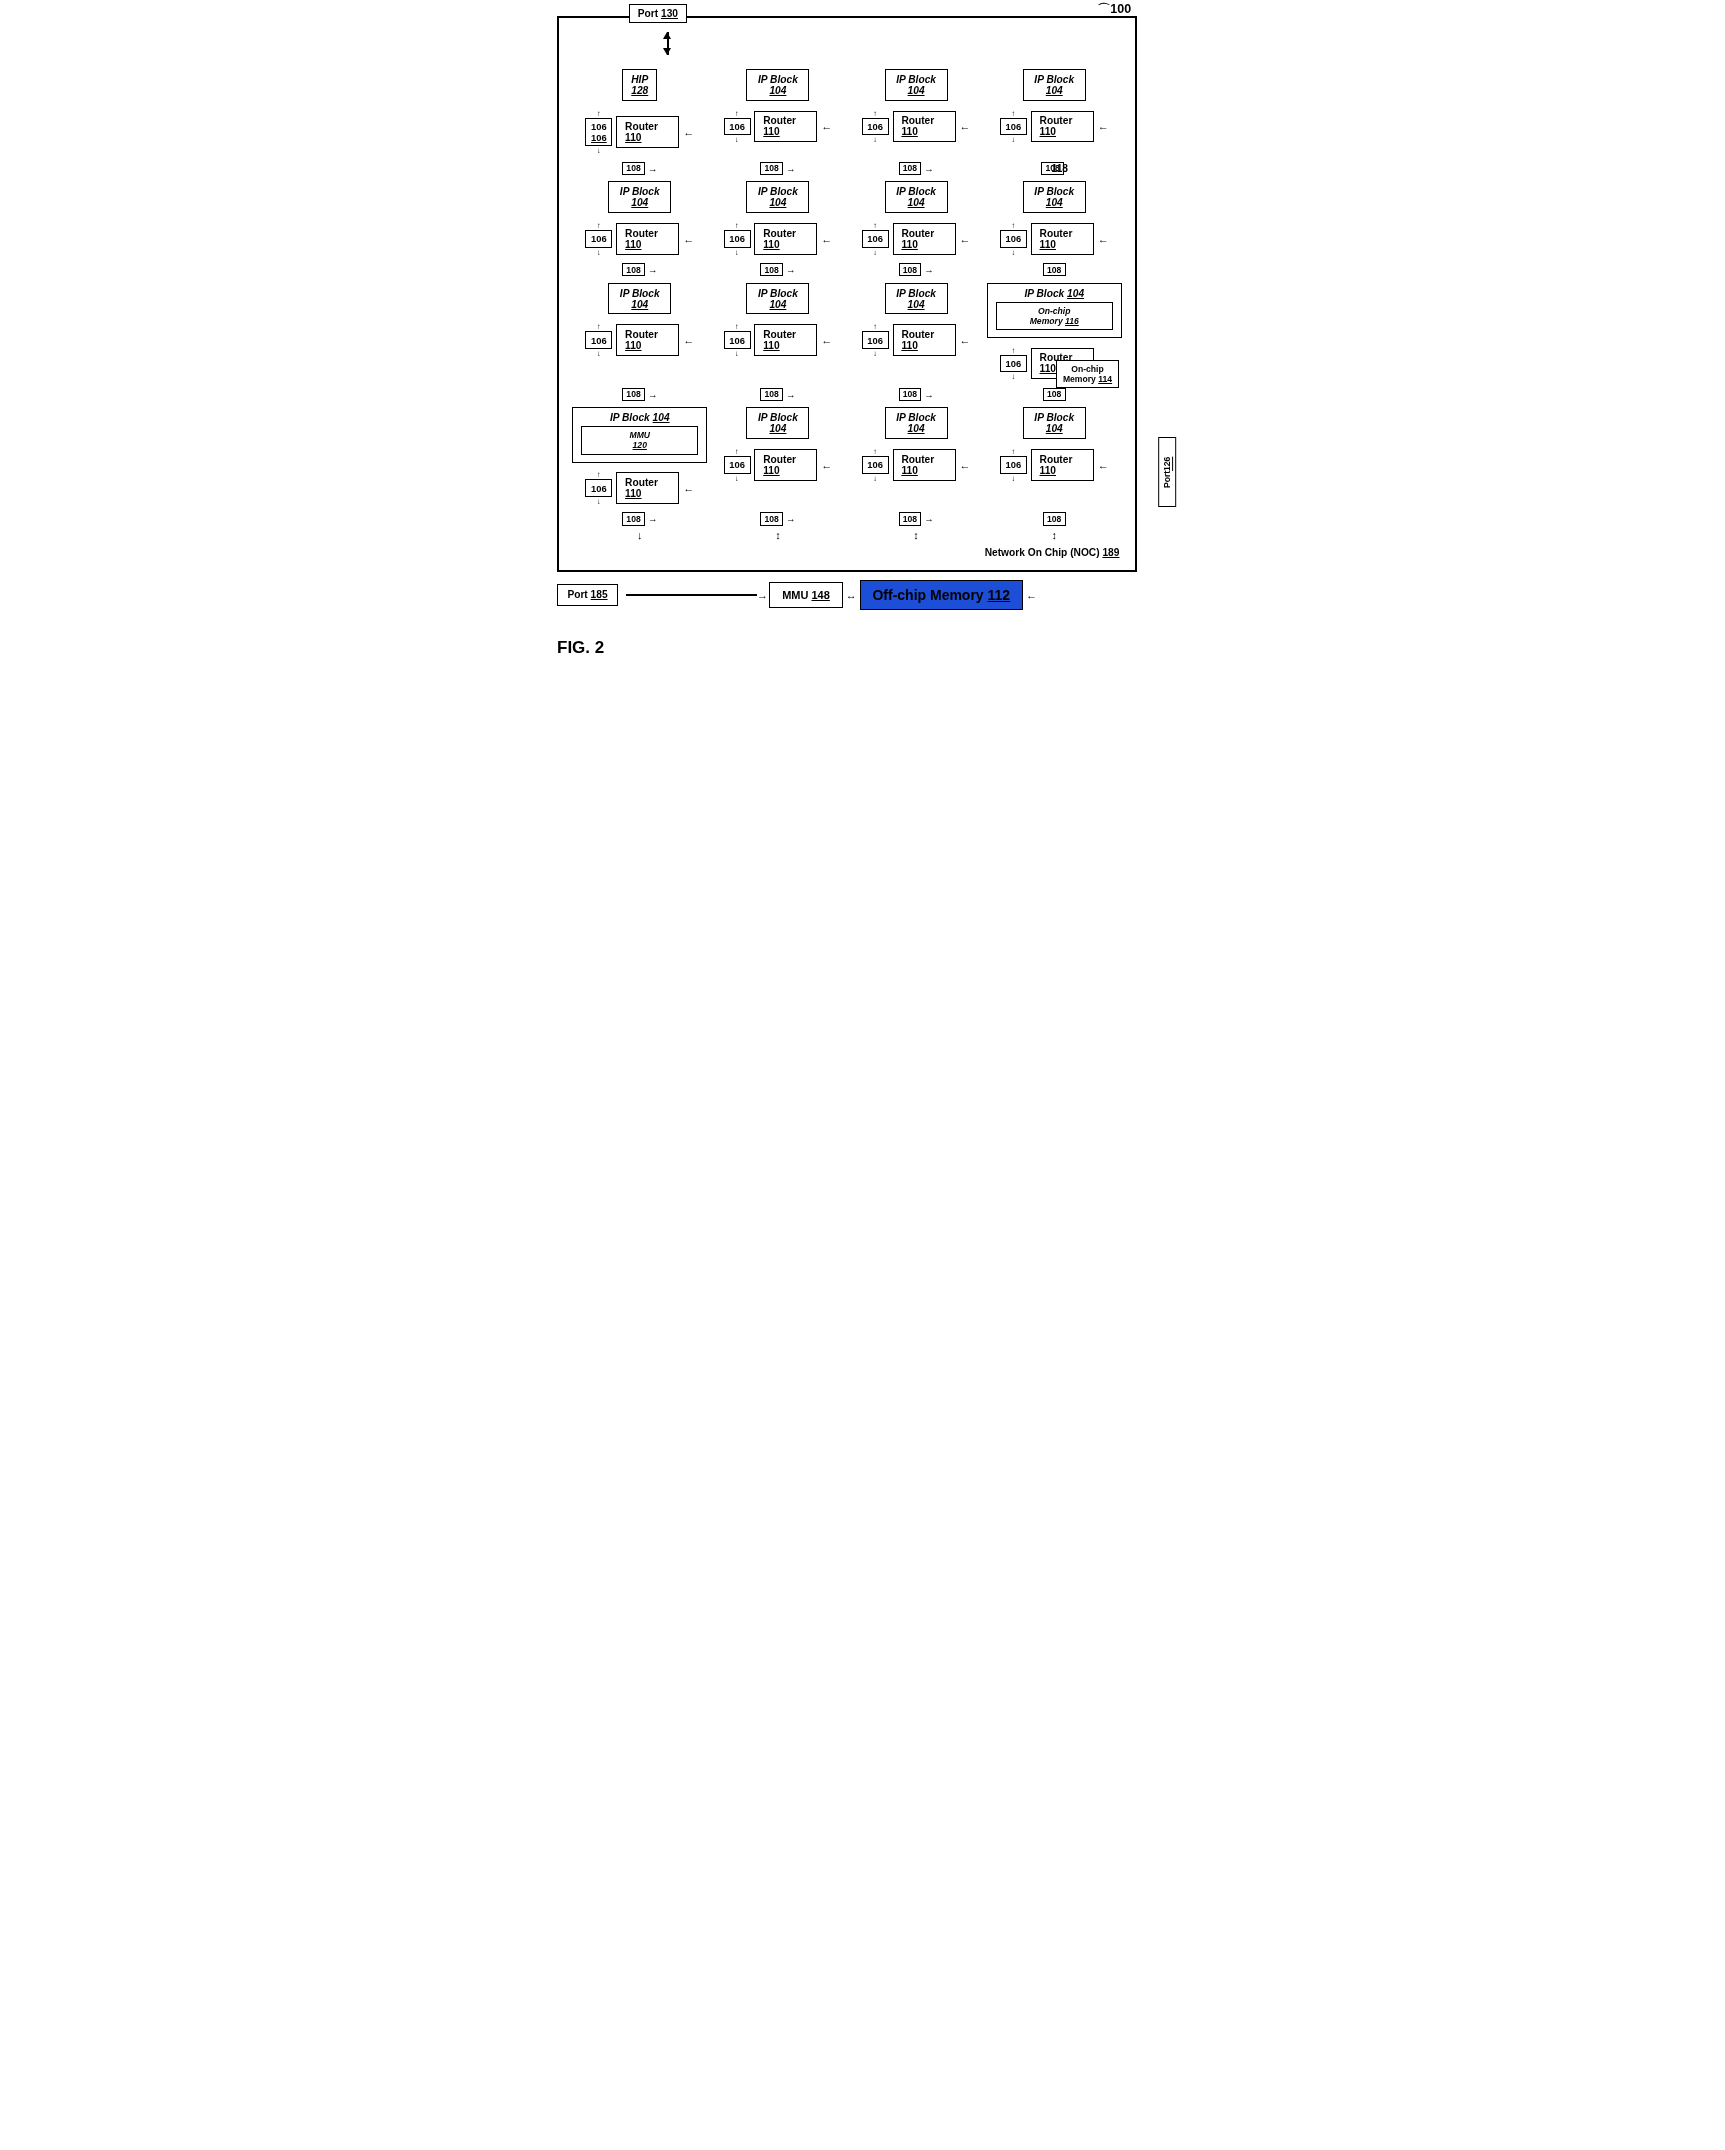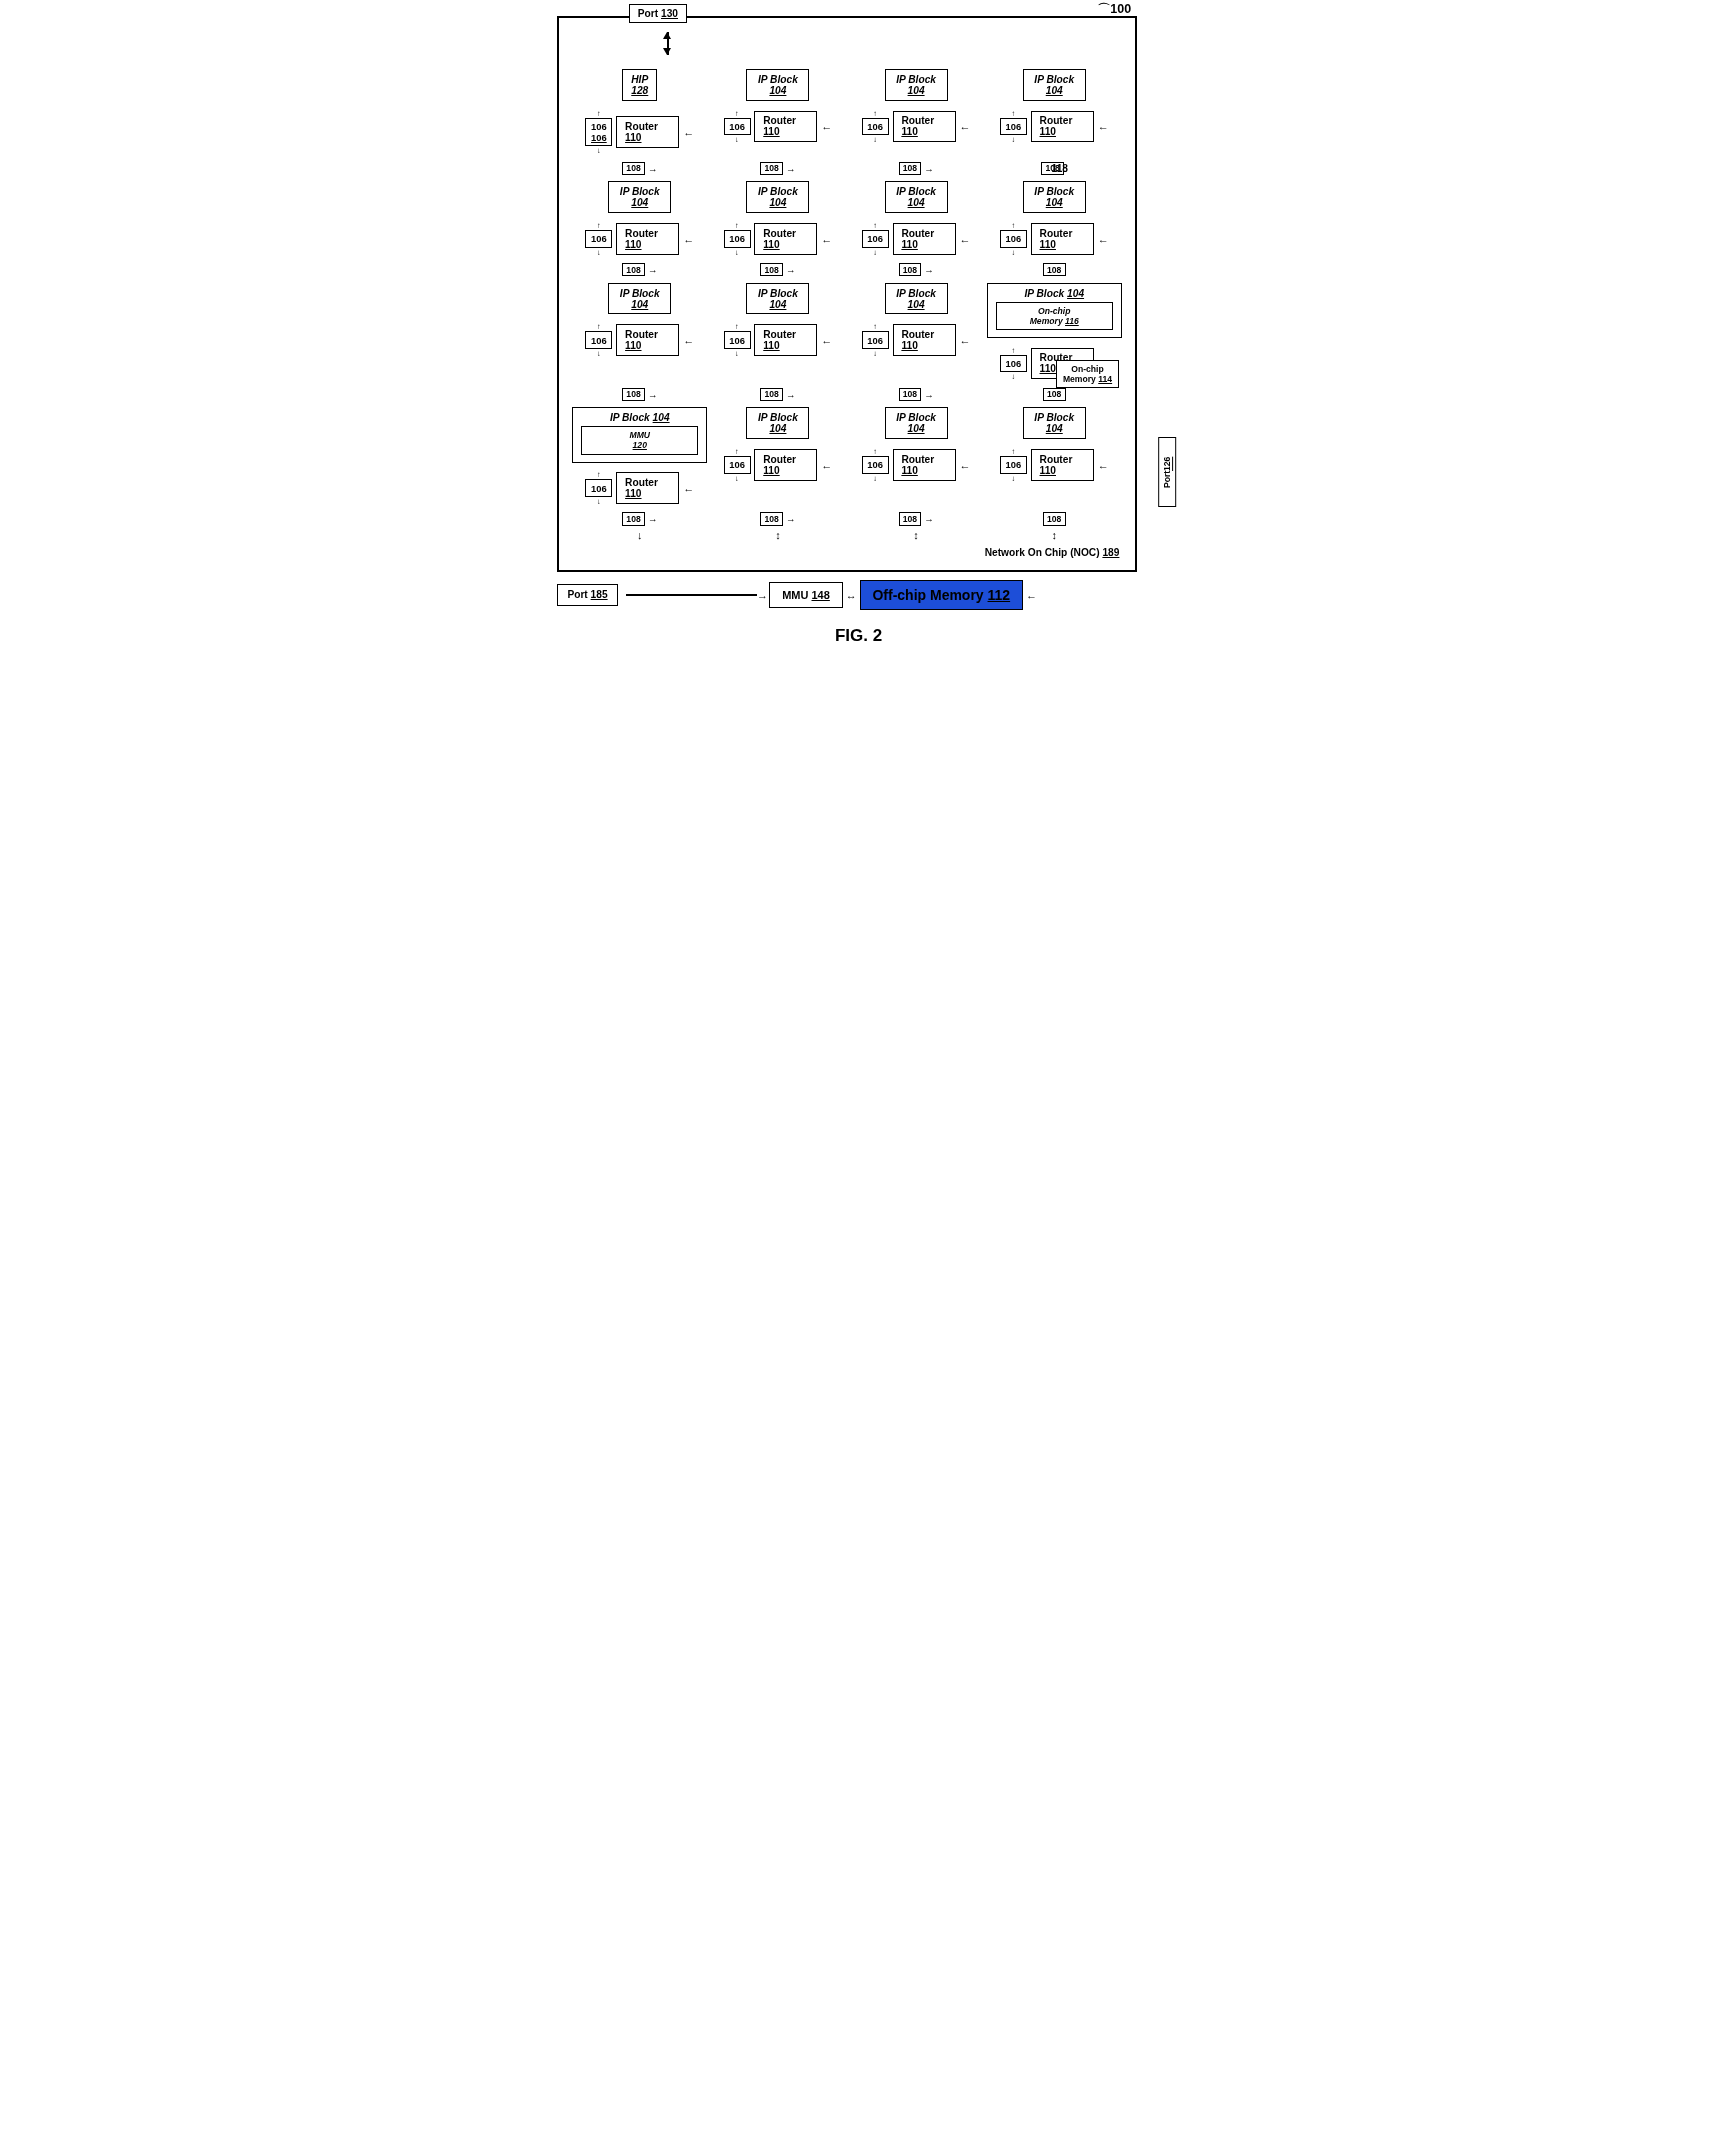--- a/index.html
+++ b/index.html
@@ -100,24 +100,24 @@
       padding: 3.1px 6.3px;
       text-align: center;
       font-size: 8.6px;
       font-weight: bold;
       background: #fff;
       margin-bottom: 3.1px;
     }
 
     
     .fig-label {
-      text-align: center;
+      text-align: left;
       font-size: 17px;
       font-weight: bold;
-      margin-top: 16px;
+      margin-top: 28px;
       padding-right: 7.8px;
     }
 
     
     .diagram {
       width: 100%;
       position: relative;
     }
 
     

